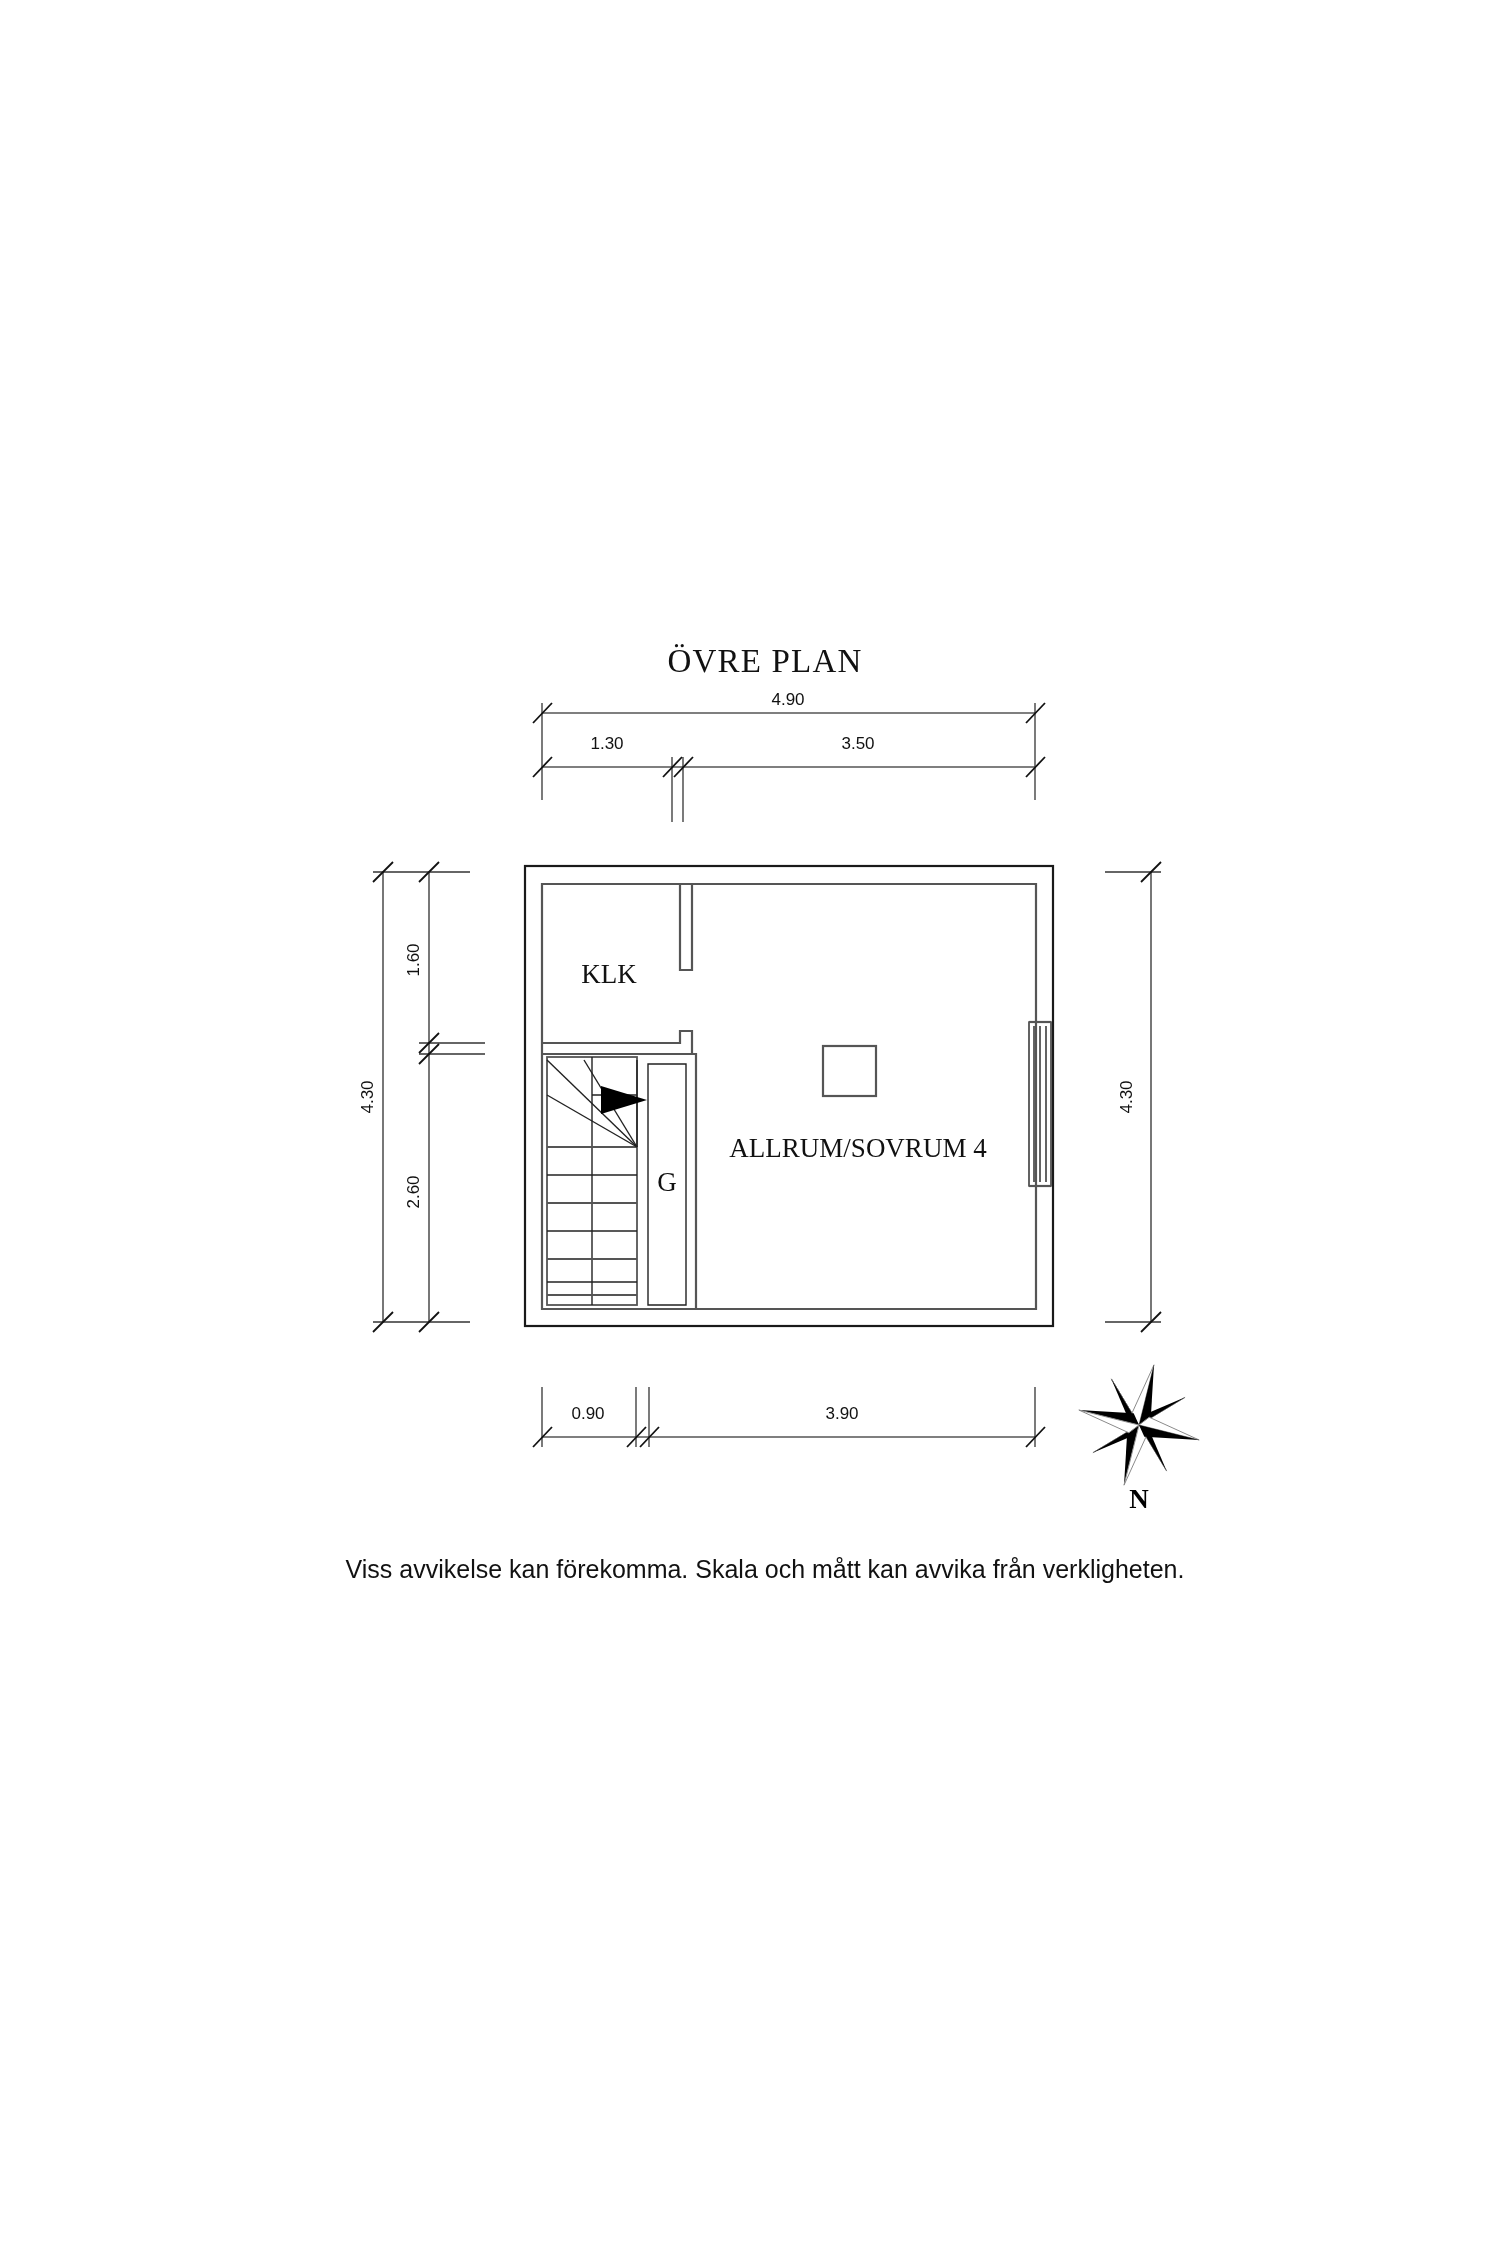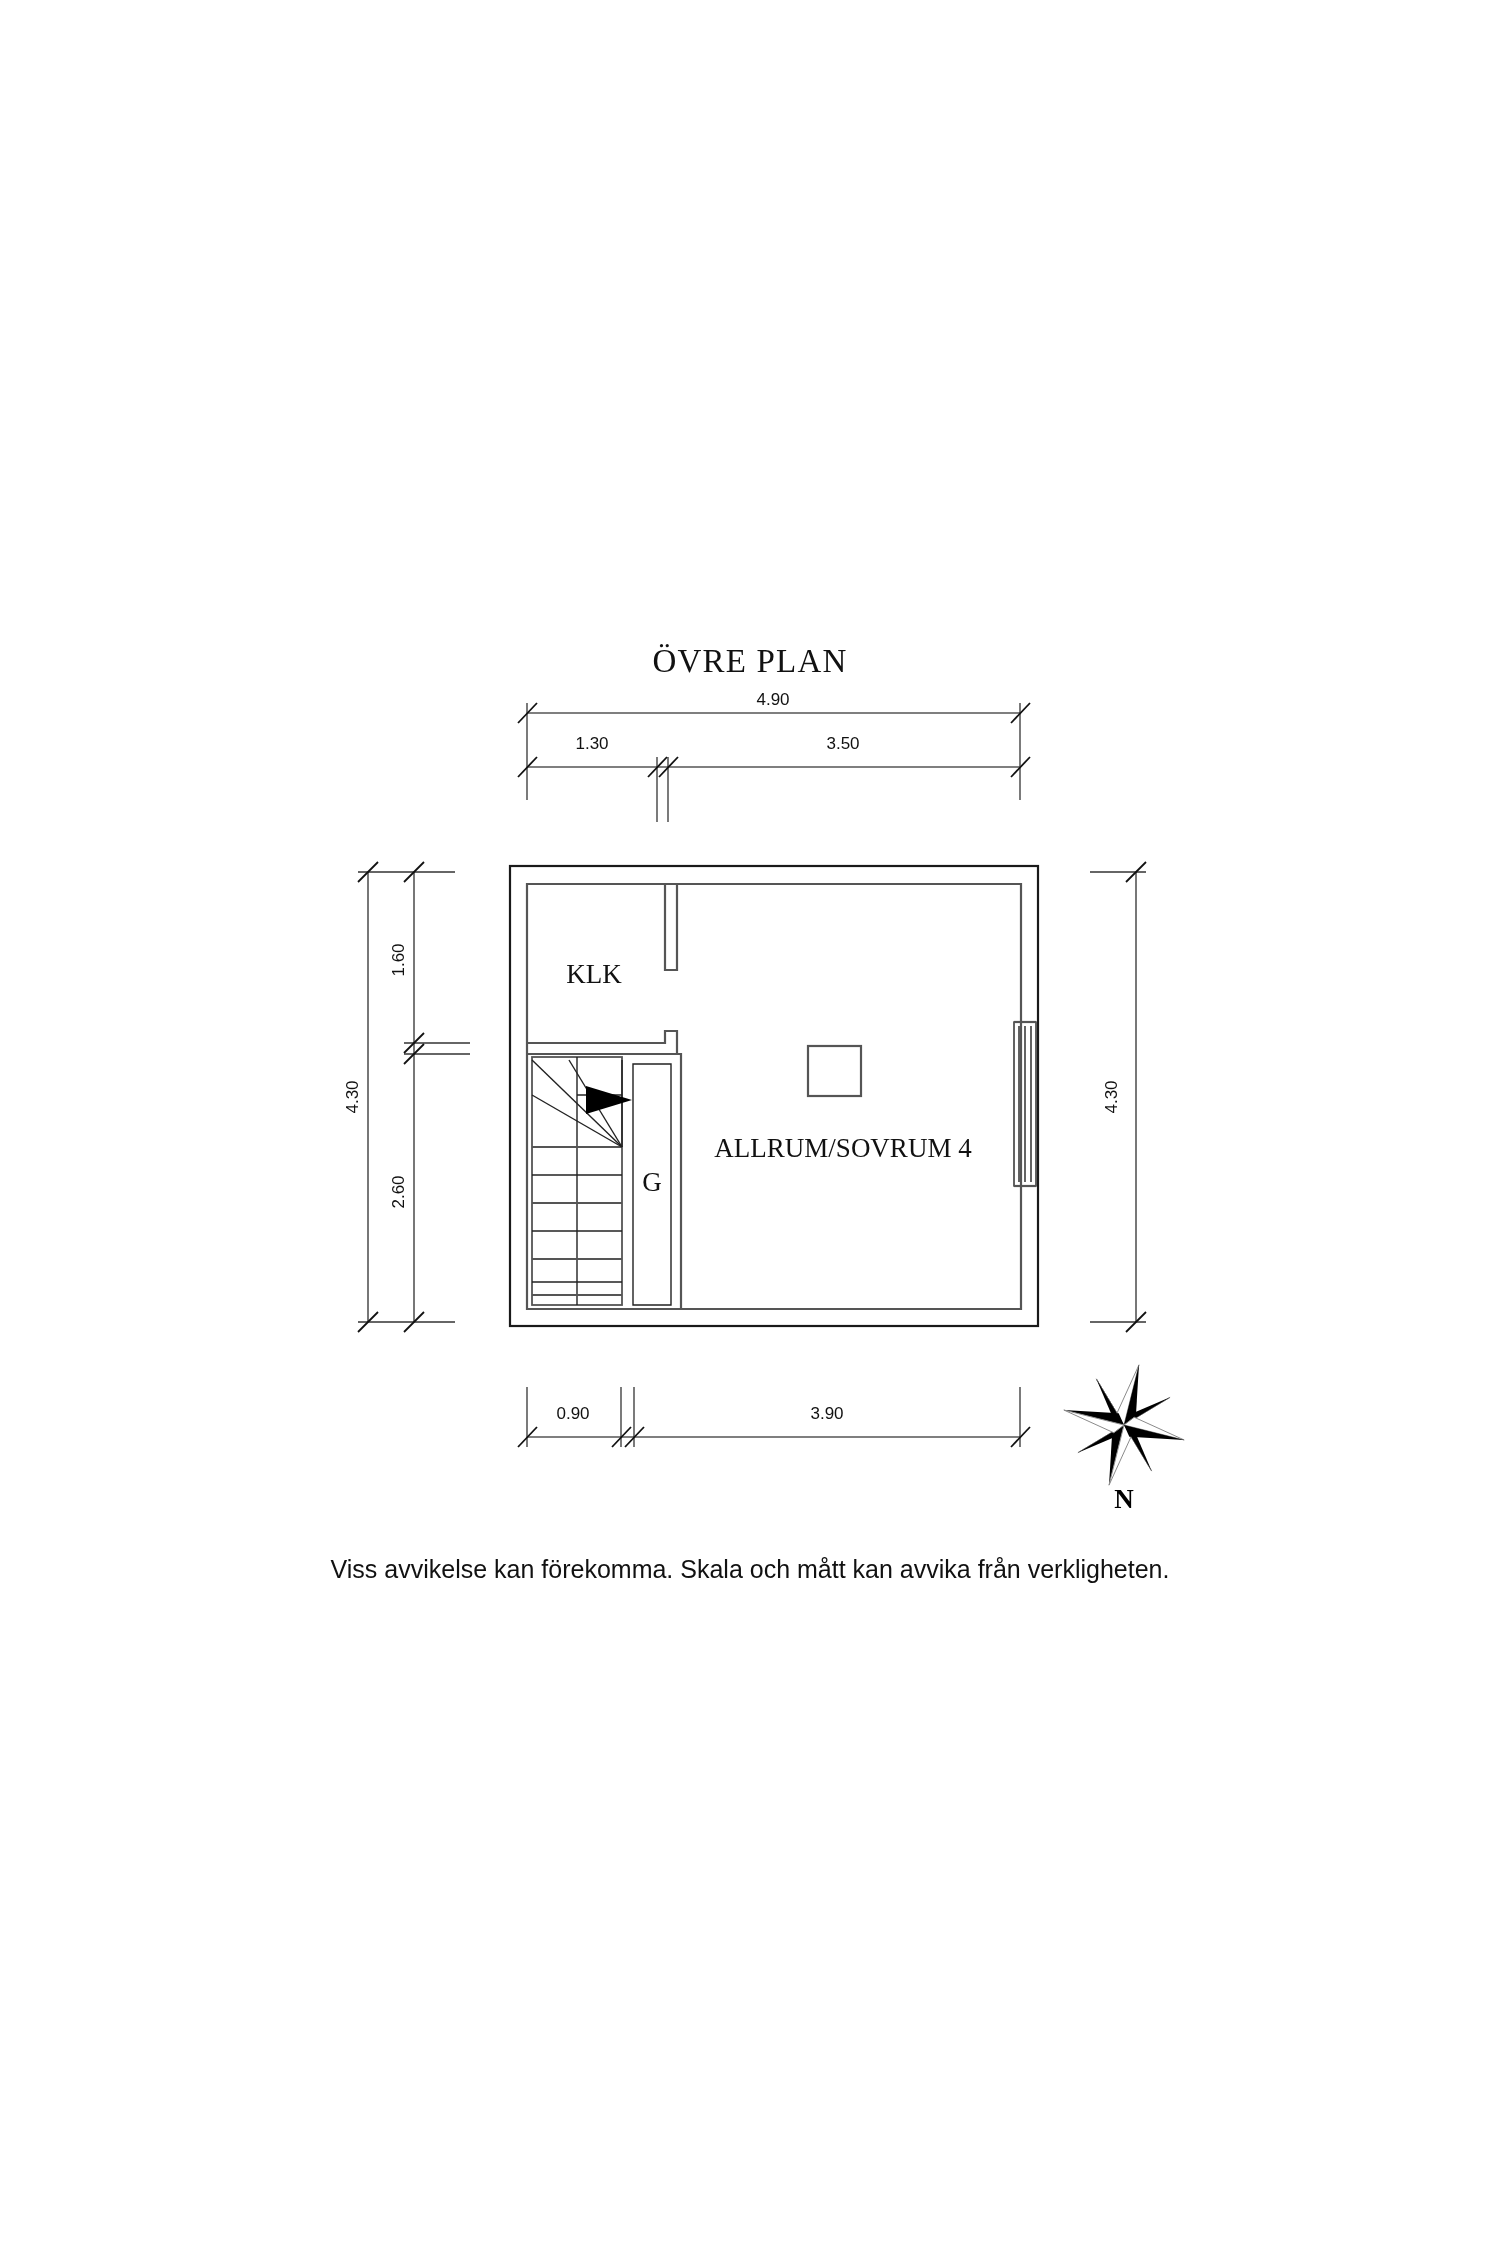--- a/index.html
+++ b/index.html
@@ -9,21 +9,21 @@
   }
   body {
     width: 1500px;
     height: 2250px;
     position: relative;
     font-family: "Liberation Sans", sans-serif;
     overflow: hidden;
   }
   #plan-root {
     position: absolute;
-    left: 0; top: 0;
+    left: 15px; top: 0;
     width: 1304px;
     height: 2250px;
   }
   .floorplan-svg {
     position: absolute;
     left: 0; top: 0;
     width: 1500px;
     height: 2250px;
     display: block;
   }

